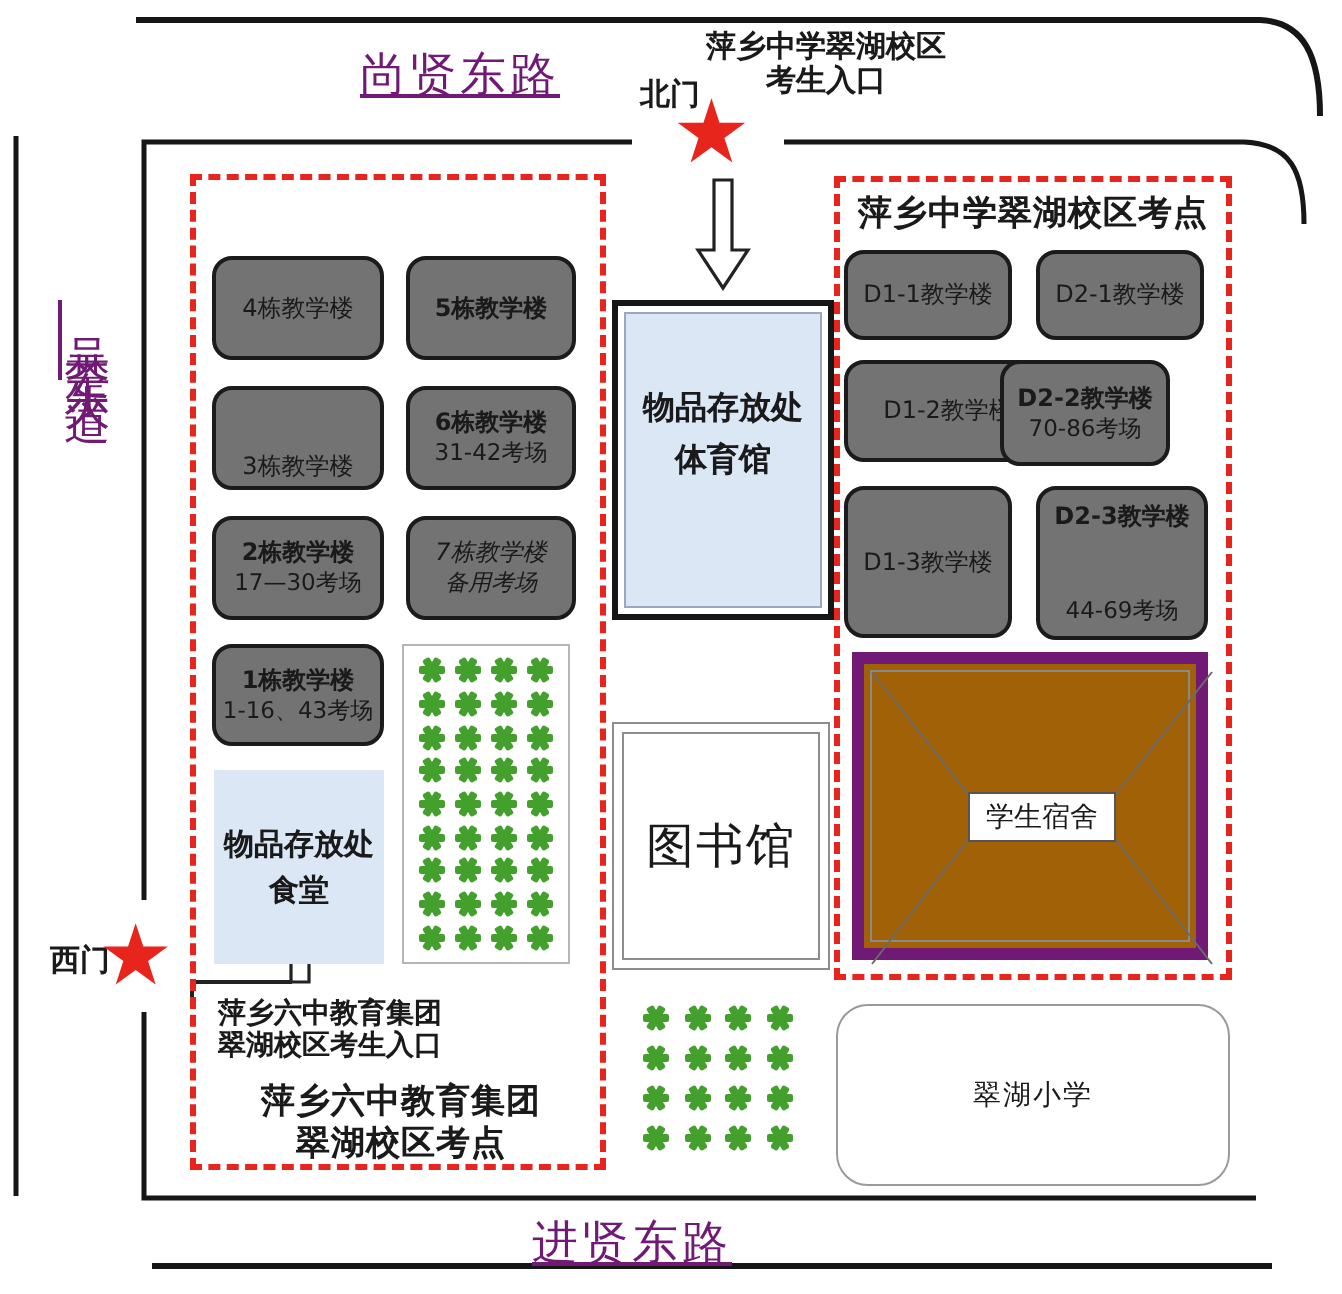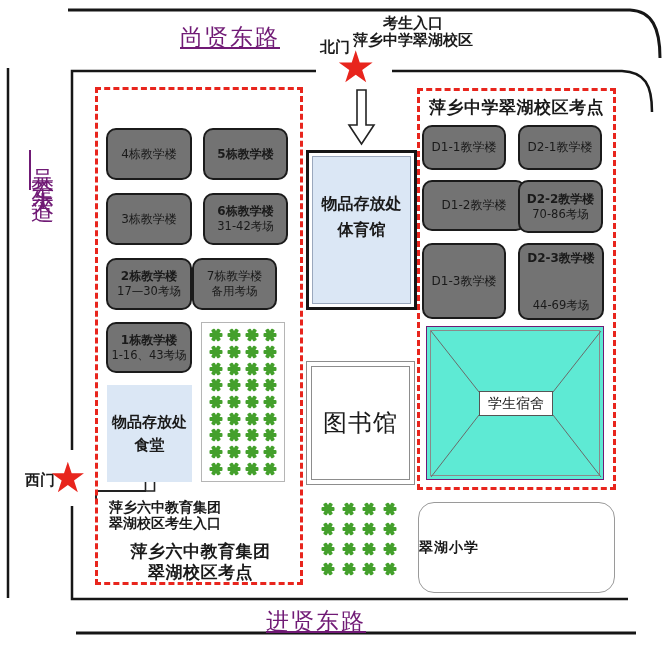--- a/index.html
+++ b/index.html
@@ -39,30 +39,30 @@
     width:100%;height:100%;box-sizing:border-box;background:var(--blue);border:1px solid #9aa8bd;
     display:flex;flex-direction:column;align-items:center;justify-content:center;
     text-align:center;font-size:16px;font-weight:700;line-height:1.6;padding-bottom:26px;
   }
   .library{
     position:absolute;box-sizing:border-box;border:1px solid #8d8d8d;background:#fff;
     display:flex;align-items:center;justify-content:center;font-size:24px;letter-spacing:1px;
   }
   .library::before{content:"";position:absolute;inset:4px;border:1px solid #8d8d8d;}
   
-  .dorm{position:absolute;box-sizing:border-box;border:1px solid #701a75;background:#5eead4;}
+  .dorm{position:absolute;box-sizing:border-box;border:6px solid #701a75;background:#a16207;}
   .dorm::before{content:"";position:absolute;inset:3px;border:1px solid #8a8a8a;}
   .dorm-label{
     position:absolute;left:52px;top:64px;width:74px;height:25px;box-sizing:border-box;
     border:1px solid #555;background:#fff;display:flex;align-items:center;justify-content:center;
     font-size:14px;
   }
   .primary{
     position:absolute;box-sizing:border-box;border:1.5px solid #9a9a9a;border-radius:16px;background:#fff;
-    display:flex;align-items:center;justify-content:flex-start;font-size:14px;font-weight:700;letter-spacing:1px;
+    display:flex;align-items:center;justify-content:center;font-size:14px;font-weight:400;letter-spacing:1px;
   }
   
   .gate-label{position:absolute;font-size:15px;font-weight:700;}
   .star{position:absolute;color:var(--red);font-size:44px;line-height:1;}
   .entrance-note{position:absolute;font-size:15px;font-weight:700;text-align:center;line-height:1.15;}
   .west-note{position:absolute;font-size:14px;font-weight:700;line-height:1.16;}
   .site-title{position:absolute;font-size:17px;font-weight:700;text-align:center;line-height:1.25;letter-spacing:0.5px;}
   
   .tree-panel{position:absolute;box-sizing:border-box;display:grid;justify-items:center;align-items:center;}
   .tree-panel.bordered{border:1px solid #b5b5b5;padding:4px 5px;}
@@ -100,53 +100,53 @@
 
     <path d="M96,499 V491 H146" fill="none" stroke="#222222" stroke-width="2"></path>
     <path d="M145.5,491 V480 H140 L150,466 L160,480 H154.5 V491 Z" fill="#ffffff" stroke="#222222" stroke-width="1.6"></path>
   </svg>
 
   <div class="road-label" style="left:160px;top:22px;width:140px;text-align:center;">尚贤东路</div>
   <div class="road-label vert" style="left:28px;top:150px;">吴楚东大道</div>
   <div class="road-label" style="left:256px;top:606px;width:120px;text-align:center;">进贤东路</div>
 
   <div class="entrance-note" style="left:340px;top:15px;width:146px;">
+    <div>萍乡中学翠湖校区</div>
     <div>考生入口</div>
-    <div>萍乡中学翠湖校区</div>
   </div>
   <div class="gate-label" style="left:320px;top:38px;">北门</div>
   <div class="star" style="left:336px;top:45px;">★</div>
 
   <div class="gate-label" style="left:25px;top:471px;">西门</div>
   <div class="star" style="left:49px;top:457px;font-size:42px;">★</div>
   <div class="west-note" style="left:109px;top:499px;">
     <div>萍乡六中教育集团</div>
     <div>翠湖校区考生入口</div>
   </div>
 
   <div class="dashed" style="left:95px;top:87px;width:208px;height:498px;"></div>
 
   <div class="bldg" style="left:106px;top:128px;width:86px;height:52px;">
     <span class="name">4栋教学楼</span>
   </div>
   <div class="bldg" style="left:203px;top:128px;width:85px;height:52px;font-weight:bold;">
     <span class="name">5栋教学楼</span>
   </div>
-  <div class="bldg" style="left:106px;top:193px;width:86px;height:52px;">
+  <div class="bldg" style="left:106px;top:193px;width:86px;height:52px;justify-content:flex-end;">
     <span class="name">3栋教学楼</span>
   </div>
   <div class="bldg" style="left:203px;top:193px;width:85px;height:52px;">
     <span class="name bold">6栋教学楼</span>
     <span class="sub">31-42考场</span>
   </div>
   <div class="bldg" style="left:106px;top:258px;width:86px;height:52px;">
     <span class="name bold">2栋教学楼</span>
     <span class="sub">17—30考场</span>
   </div>
-  <div class="bldg" style="left:192px;top:258px;width:85px;height:52px;">
+  <div class="bldg" style="left:203px;top:258px;width:85px;height:52px;font-style:italic;">
     <span class="name">7栋教学楼</span>
     <span class="sub">备用考场</span>
   </div>
   <div class="bldg" style="left:106px;top:322px;width:86px;height:51px;">
     <span class="name bold">1栋教学楼</span>
     <span class="sub">1-16、43考场</span>
   </div>
 
   <div class="canteen" style="left:107px;top:385px;width:85px;height:97px;">
     <div>物品存放处</div>
@@ -336,21 +336,21 @@
 
   <div class="bldg" style="left:422px;top:125px;width:84px;height:45px;">
     <span class="name">D1-1教学楼</span>
   </div>
   <div class="bldg" style="left:518px;top:125px;width:84px;height:45px;">
     <span class="name">D2-1教学楼</span>
   </div>
   <div class="bldg" style="left:422px;top:180px;width:104px;height:51px;">
     <span class="name">D1-2教学楼</span>
   </div>
-  <div class="bldg" style="left:518px;top:180px;width:85px;height:53px;">
+  <div class="bldg" style="left:500px;top:180px;width:85px;height:53px;">
     <span class="name bold">D2-2教学楼</span>
     <span class="sub">70-86考场</span>
   </div>
   <div class="bldg" style="left:422px;top:243px;width:84px;height:76px;">
     <span class="name">D1-3教学楼</span>
   </div>
   <div class="bldg" style="left:518px;top:243px;width:86px;height:77px;gap:32px;">
     <span class="name bold">D2-3教学楼</span>
     <span class="sub">44-69考场</span>
   </div>

